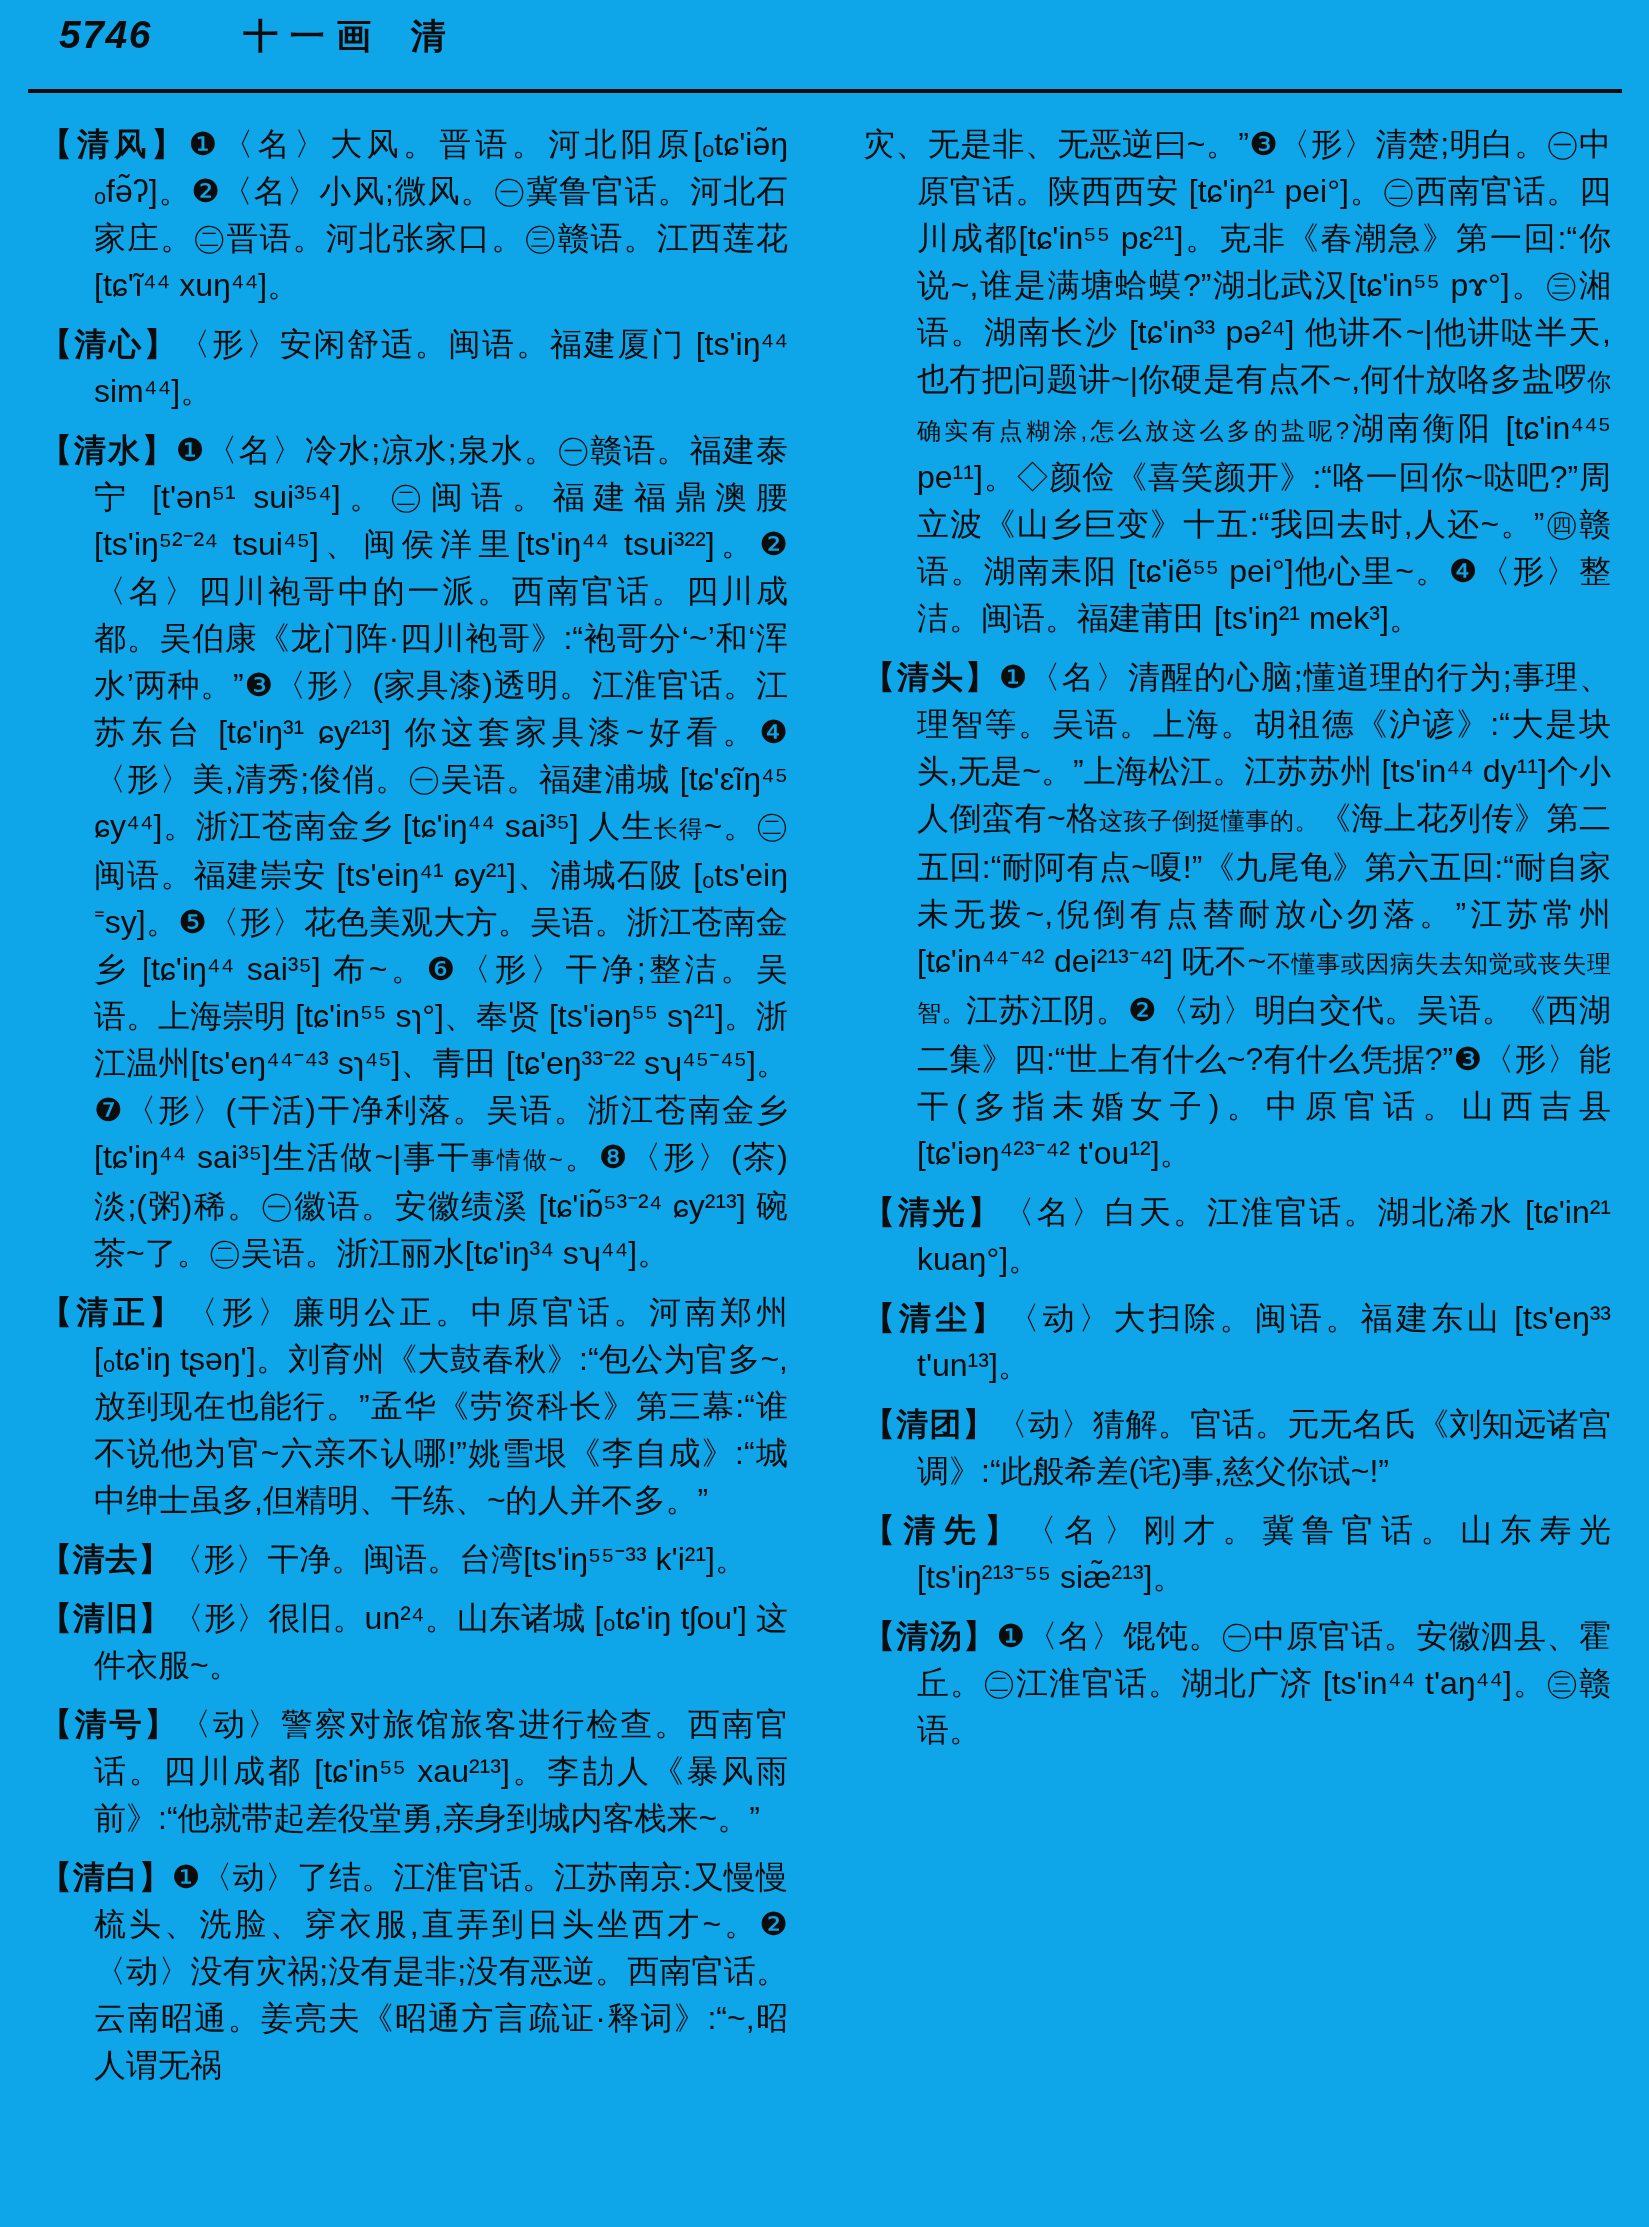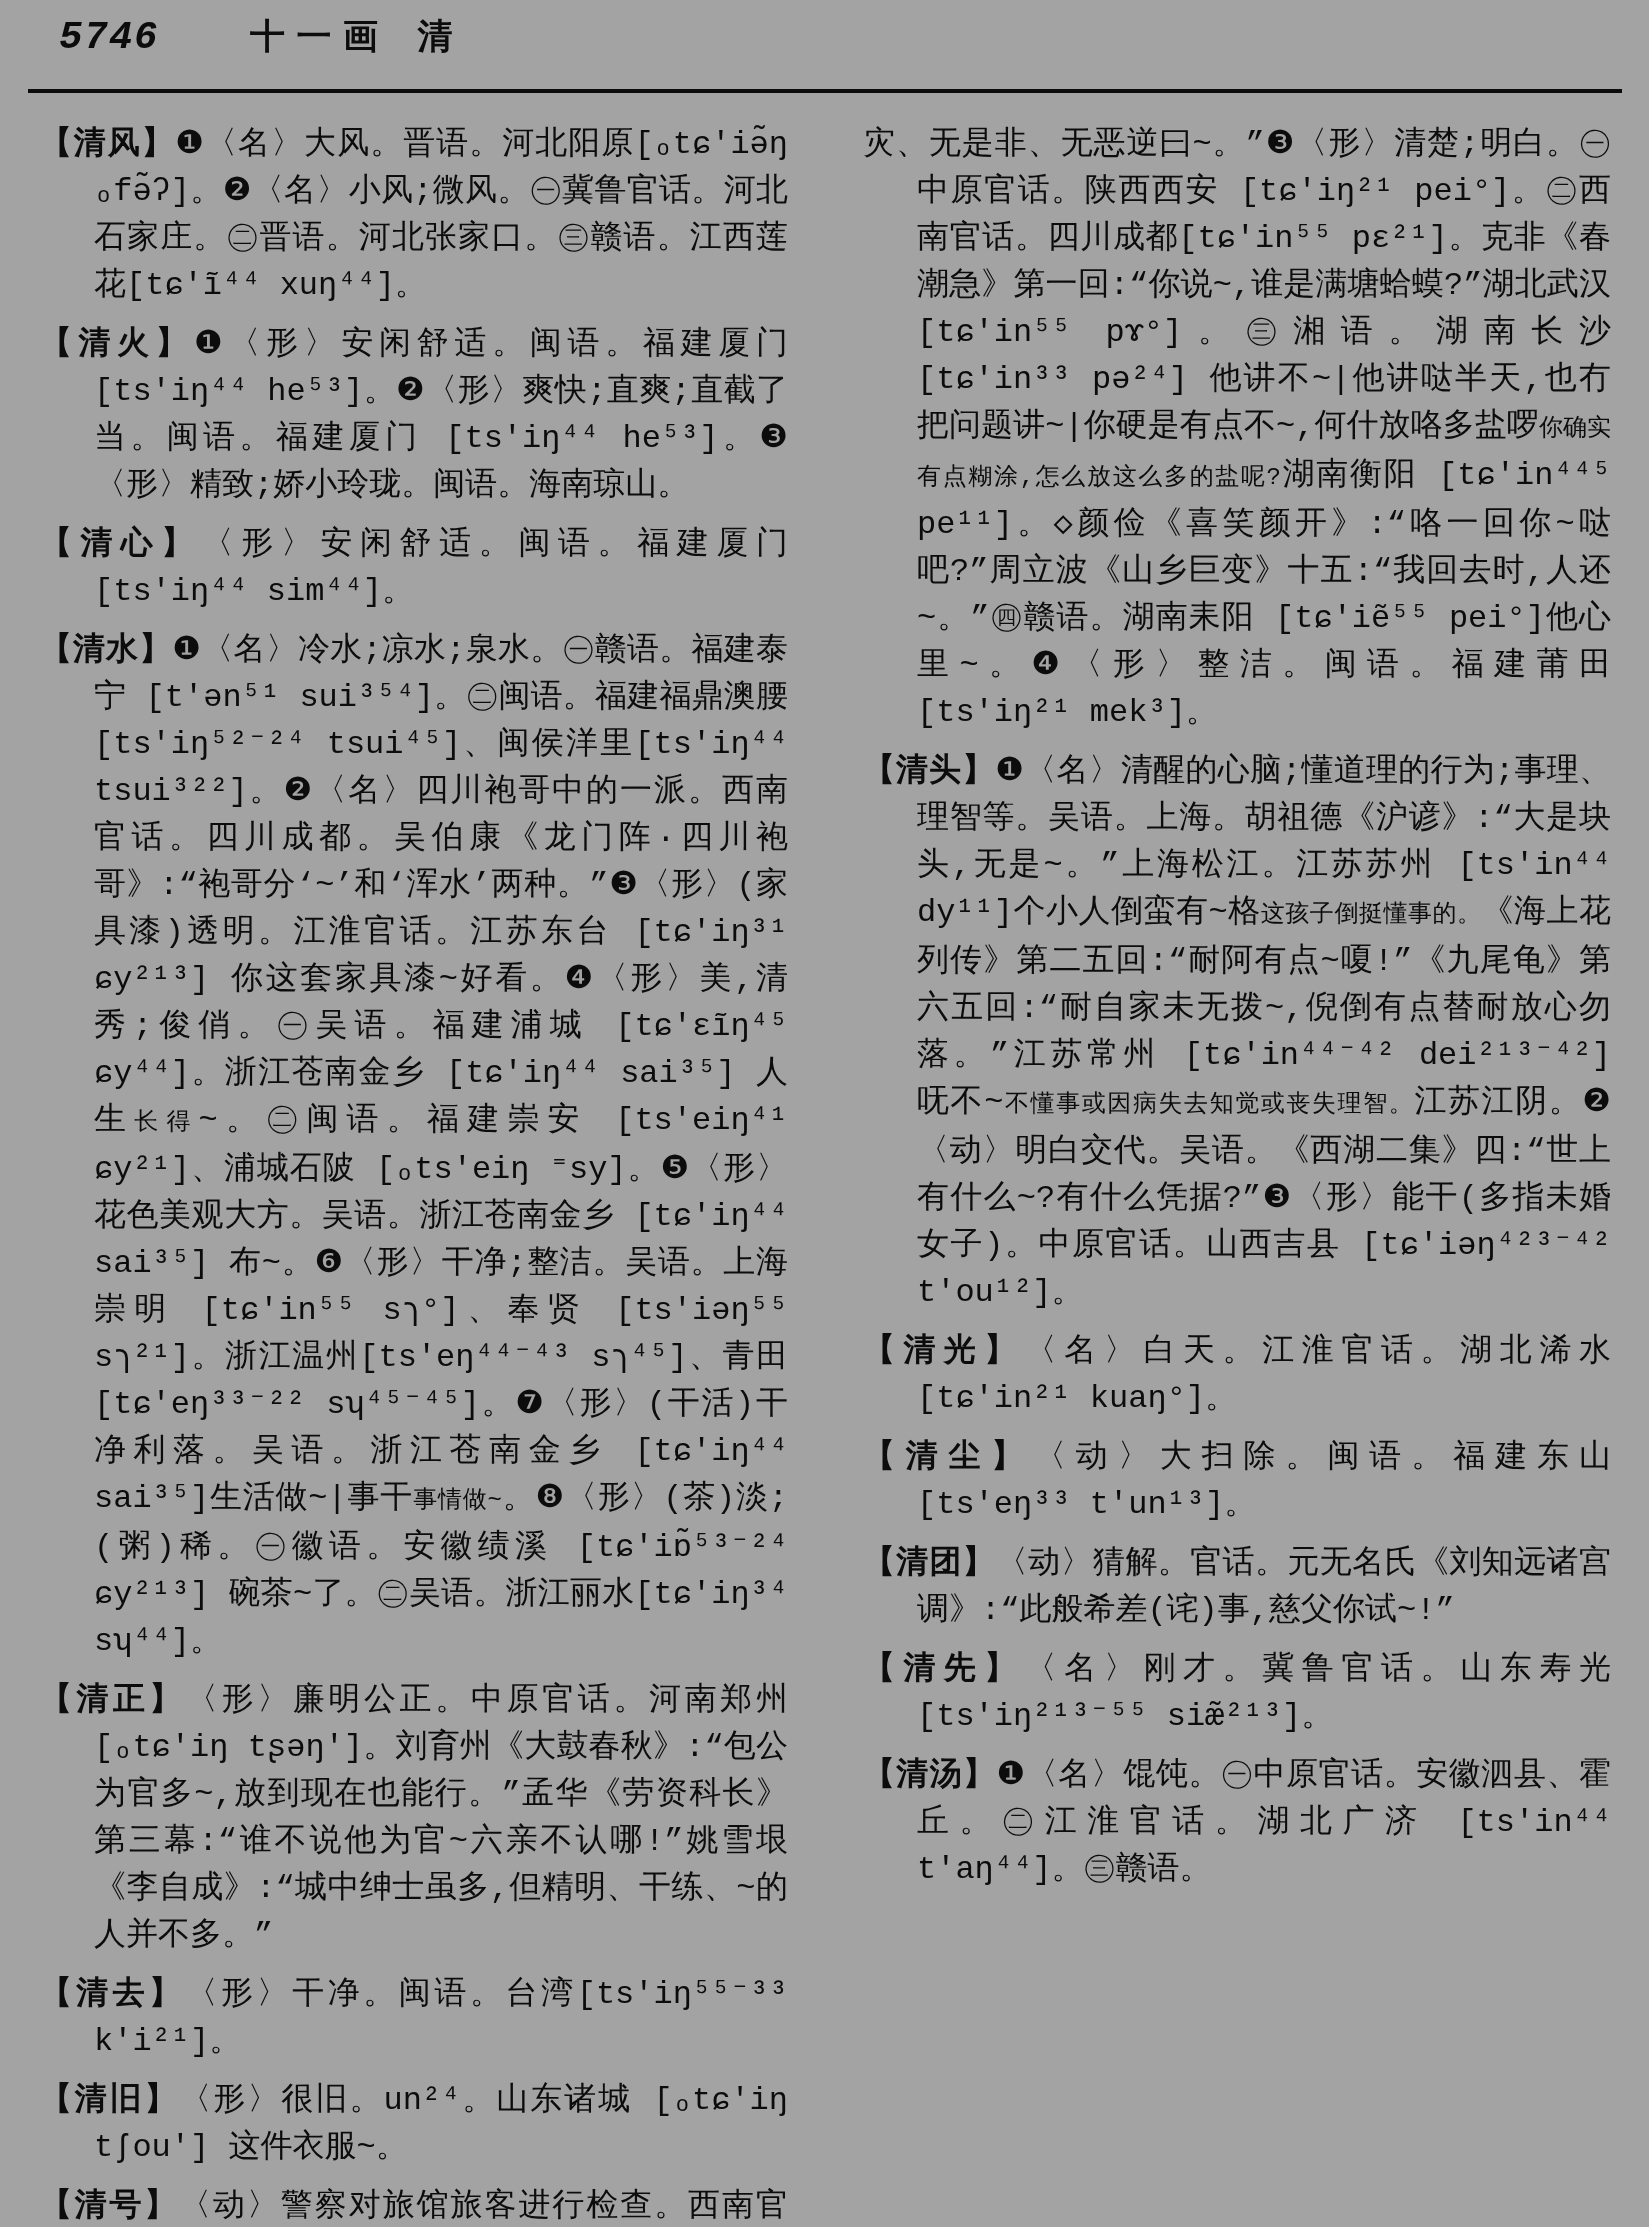--- a/index.html
+++ b/index.html
@@ -1,18 +1,18 @@
 <!DOCTYPE html>
 <html style="font-size:13.2px"><head>
 <meta charset="utf-8">
 <style>
   html,body{margin:0;padding:0;background:#777;}
   .page{
-    position:relative;width:1650px;height:2227px;background:#a3a3a3;color:#0c0c0c;
-    font-family:Liberation Mono, monospace;
+    position:relative;width:1650px;height:2227px;background:#0ea5e9;color:#0c0c0c;
+    font-family:Liberation Sans, sans-serif;
     overflow:hidden;
   }
   .page-header{position:absolute;top:13.2px;left:59px;white-space:nowrap;}
   .page-number{font-size:39px;font-weight:700;letter-spacing:1.6px;font-style:italic;}
   .stroke-section{font-size:35px;font-weight:700;margin-left:91px;letter-spacing:11.5px;}
   .head-char{font-size:35px;font-weight:700;margin-left:28px;}
   .rule{position:absolute;top:89px;left:28px;width:1594px;height:4.1px;background:#0c0c0c;}
   .col{
     position:absolute;top:109px;width:772px;
     font-size:32px;line-height:47px;text-align:justify;
@@ -30,23 +30,20 @@
   <div class="page-header">
     <span class="page-number">5746</span><span class="stroke-section">十一画</span><span class="head-char">清</span>
   </div>
   <div class="rule"></div>
 
   <div class="col col-left" id="col-left">
     <p class="entry">
       <span class="head">【清风】</span><span class="body"><span class="seg-n">❶〈名〉大风。晋语。河北阳原[ₒtɕ'iə̃ŋ ₒfə̃ʔ]。❷〈名〉小风;微风。㊀冀鲁官话。河北石家庄。㊁晋语。河北张家口。㊂赣语。江西莲花[tɕ'ĩ⁴⁴ xuŋ⁴⁴]。</span></span>
     </p>
 
-    <p class="entry">
-      <span class="head">【清火】</span><span class="body"><span class="seg-n">❶〈形〉安闲舒适。闽语。福建厦门 [ts'iŋ⁴⁴ he⁵³]。❷〈形〉爽快;直爽;直截了当。闽语。福建厦门 [ts'iŋ⁴⁴ he⁵³]。❸〈形〉精致;娇小玲珑。闽语。海南琼山。</span></span>
-    </p>
 
     <p class="entry">
       <span class="head">【清心】</span><span class="body"><span class="seg-n">〈形〉安闲舒适。闽语。福建厦门 [ts'iŋ⁴⁴ sim⁴⁴]。</span></span>
     </p>
 
 
     <p class="entry">
       <span class="head">【清水】</span><span class="body"><span class="seg-n">❶〈名〉冷水;凉水;泉水。㊀赣语。福建泰宁 [t'ən⁵¹ sui³⁵⁴]。㊁闽语。福建福鼎澳腰 [ts'iŋ⁵²⁻²⁴ tsui⁴⁵]、闽侯洋里[ts'iŋ⁴⁴ tsui³²²]。❷〈名〉四川袍哥中的一派。西南官话。四川成都。吴伯康《龙门阵·四川袍哥》:“袍哥分‘~’和‘浑水’两种。”❸〈形〉(家具漆)透明。江淮官话。江苏东台 [tɕ'iŋ³¹ ɕy²¹³] 你这套家具漆~好看。❹〈形〉美,清秀;俊俏。㊀吴语。福建浦城 [tɕ'ɛĩŋ⁴⁵ ɕy⁴⁴]。浙江苍南金乡 [tɕ'iŋ⁴⁴ sai³⁵] 人生</span><span class="seg-sm">长得</span><span class="seg-n">~。㊁闽语。福建崇安 [ts'eiŋ⁴¹ ɕy²¹]、浦城石陂 [ₒts'eiŋ ⁼sy]。❺〈形〉花色美观大方。吴语。浙江苍南金乡 [tɕ'iŋ⁴⁴ sai³⁵] 布~。❻〈形〉干净;整洁。吴语。上海崇明 [tɕ'in⁵⁵ sɿ°]、奉贤 [ts'iəŋ⁵⁵ sɿ²¹]。浙江温州[ts'eŋ⁴⁴⁻⁴³ sɿ⁴⁵]、青田 [tɕ'eŋ³³⁻²² sʮ⁴⁵⁻⁴⁵]。❼〈形〉(干活)干净利落。吴语。浙江苍南金乡 [tɕ'iŋ⁴⁴ sai³⁵]生活做~|事干</span><span class="seg-sm">事情做~</span><span class="seg-n">。❽〈形〉(茶)淡;(粥)稀。㊀徽语。安徽绩溪 [tɕ'iɒ̃⁵³⁻²⁴ ɕy²¹³] 碗茶~了。㊁吴语。浙江丽水[tɕ'iŋ³⁴ sʮ⁴⁴]。</span></span>
     </p>
 

